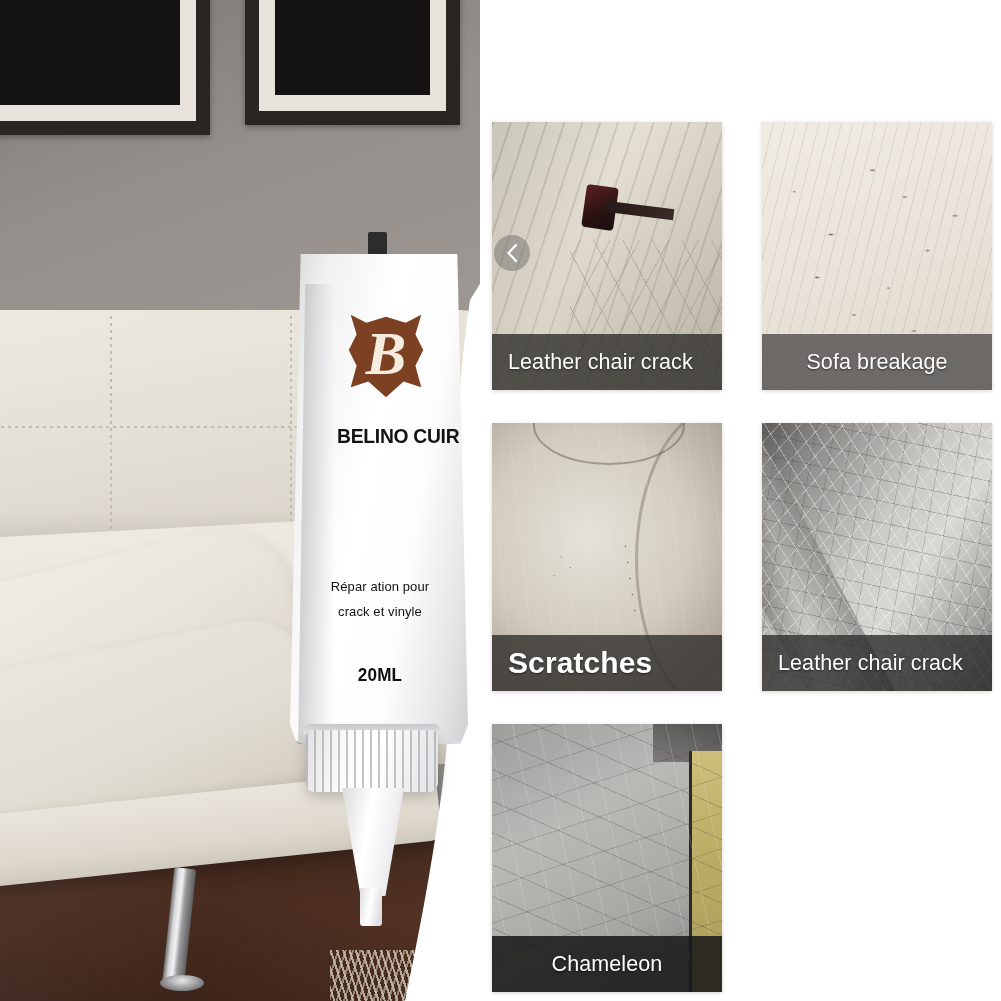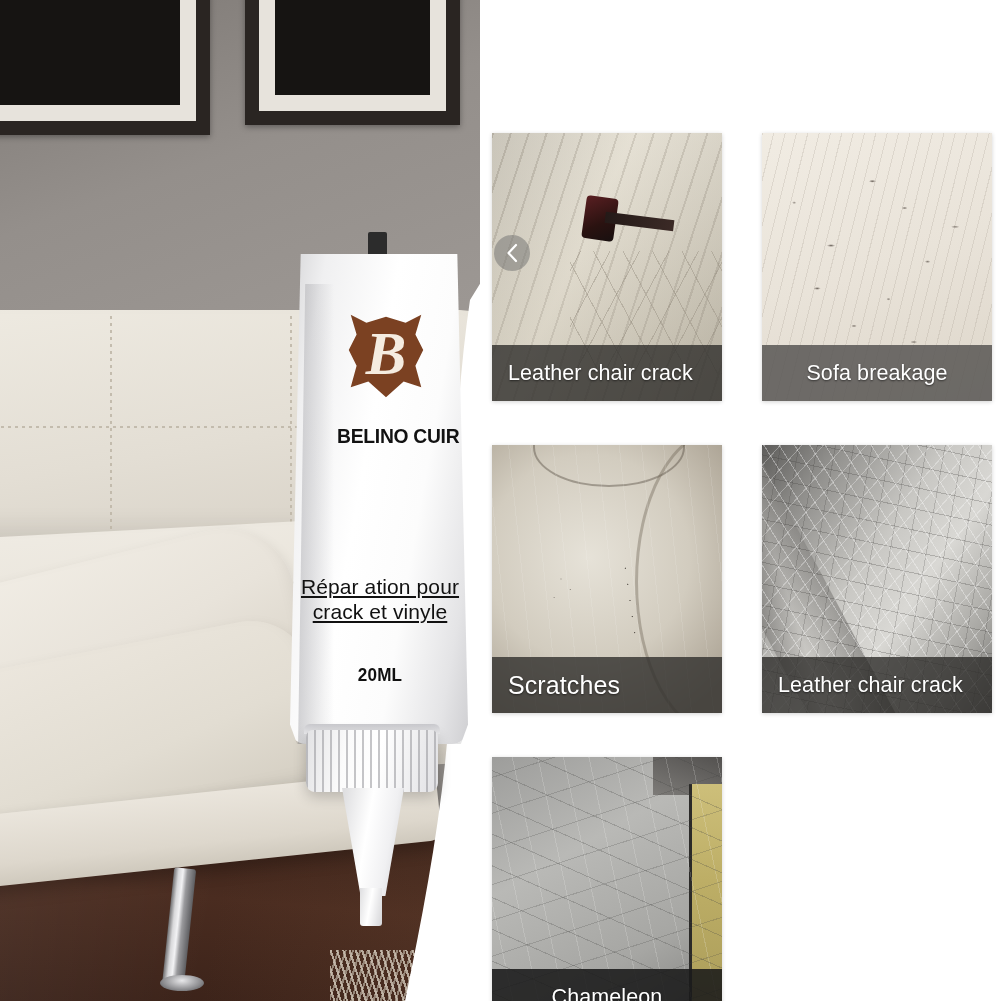--- a/index.html
+++ b/index.html
@@ -251,25 +251,24 @@
   }
   .tube-text {
     position: absolute;
     left: 8px; top: 320px;
     width: 164px;
     text-align: center;
     color: #111111;
   }
   .tube-text .l1,
   .tube-text .l2 {
-    font-size: 21px;
+    font-size: 13px;
     line-height: 25px;
     font-weight: 400;
     letter-spacing: 0.1px;
-    text-decoration: underline;
   }
   .tube-text .vol {
     margin-top: 40px;
     font-size: 19px;
     font-weight: 700;
     letter-spacing: 0.2px;
     transform: scaleX(0.9);
   }
 
   
@@ -304,21 +303,20 @@
     grid-row-gap: 33px;
     z-index: 20;
   }
   .card {
     position: relative;
     width: 230px;
     height: 268px;
     overflow: hidden;
     background: #cfcfcf;
     box-shadow: 0 1px 4px rgba(0,0,0,0.18);
-    margin-top: 11px;
   }
   .card-photo {
     position: absolute;
     left: 0; top: 0;
     width: 100%; height: 100%;
   }
   .card-caption {
     position: absolute;
     left: 0; bottom: 0;
     width: 100%;
@@ -329,21 +327,21 @@
     padding-left: 16px;
     color: #ffffff;
     font-size: 21.5px;
     letter-spacing: 0.1px;
     text-shadow: 0 1px 2px rgba(0,0,0,0.55);
   }
   .cap-dark { background: rgba(48,46,44,0.80); }
   .cap-mid  { background: rgba(92,90,88,0.88); }
   .cap-gray { background: rgba(86,86,88,0.92); }
   .cap-black{ background: rgba(26,26,26,0.88); }
-  .cap-big { font-size: 25px; font-weight: 400; }
+  .cap-big { font-size: 30px; font-weight: 700; }
   .cap-center { justify-content: center; padding-left: 0; }
 
   
   .carousel-prev {
     position: absolute;
     left: 494px; top: 235px;
     width: 36px; height: 36px;
     border-radius: 50%;
     background: rgba(120,120,118,0.55);
     display: flex;

